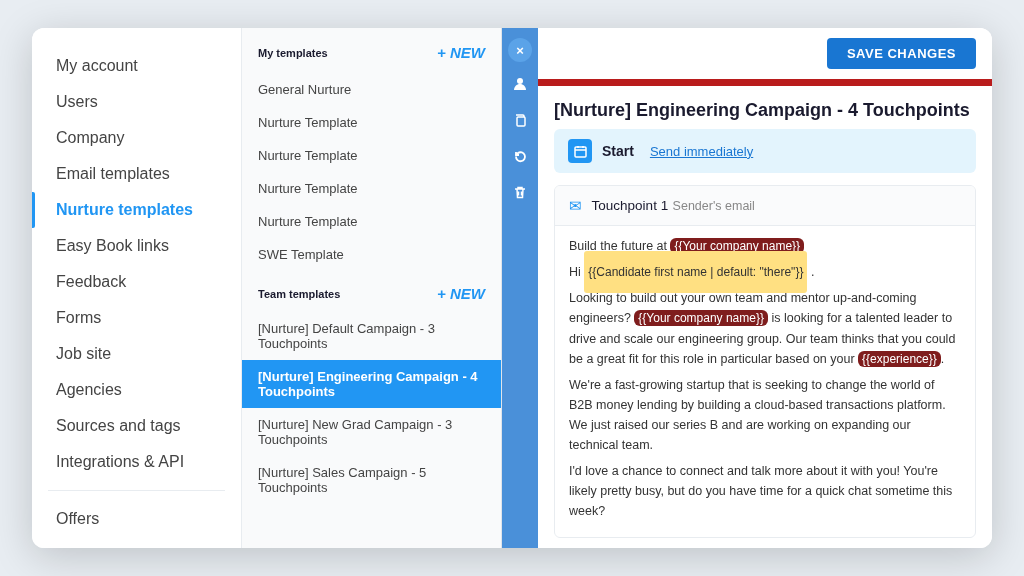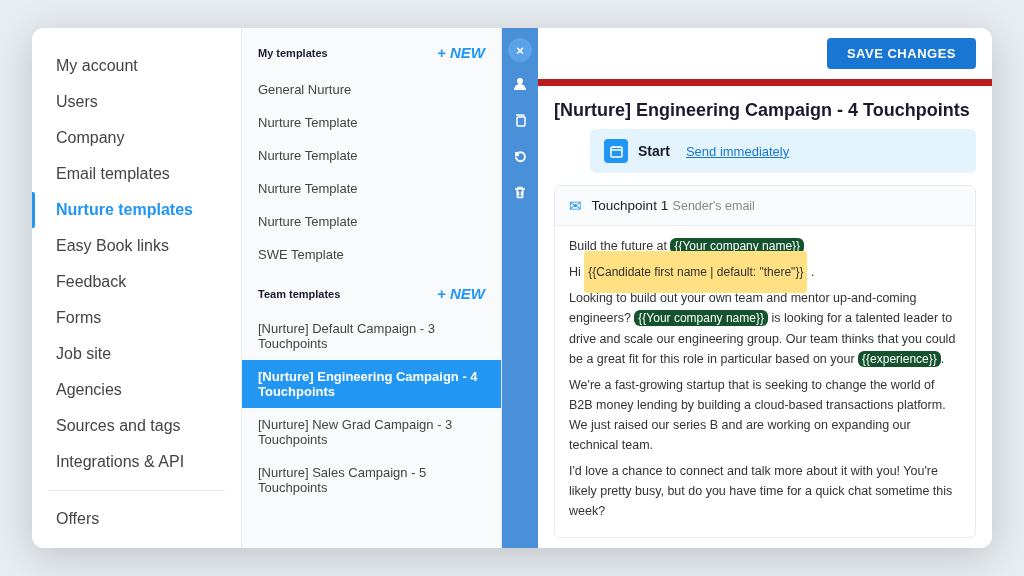--- a/index.html
+++ b/index.html
@@ -176,21 +176,20 @@
     }
     
     .start-row {
       background: #e3f4fd;
       border-radius: 6px;
       padding: 10px 14px;
       display: flex;
       align-items: center;
       gap: 10px;
       margin-bottom: 12px;
-      margin-left: 36px;
     }
     .start-icon {
       width: 24px;
       height: 24px;
       background: #2196f3;
       border-radius: 4px;
       display: flex;
       align-items: center;
       justify-content: center;
       color: #fff;
@@ -238,21 +237,21 @@
       font-size: 12.5px;
       color: #888;
     }
     .touchpoint-body {
       padding: 10px 14px;
       font-size: 12.5px;
       color: #333;
       line-height: 1.6;
     }
     .highlight-orange {
-      background: #14532d;
+      background: #7f1d1d;
       color: #fff;
       border-radius: 6px;
       padding: 1px 4px;
       font-size: 12px;
     }
     .highlight-yellow {
       background: #ffe082;
       color: #333;
       border-radius: 3px;
       padding: 14px 4px;

